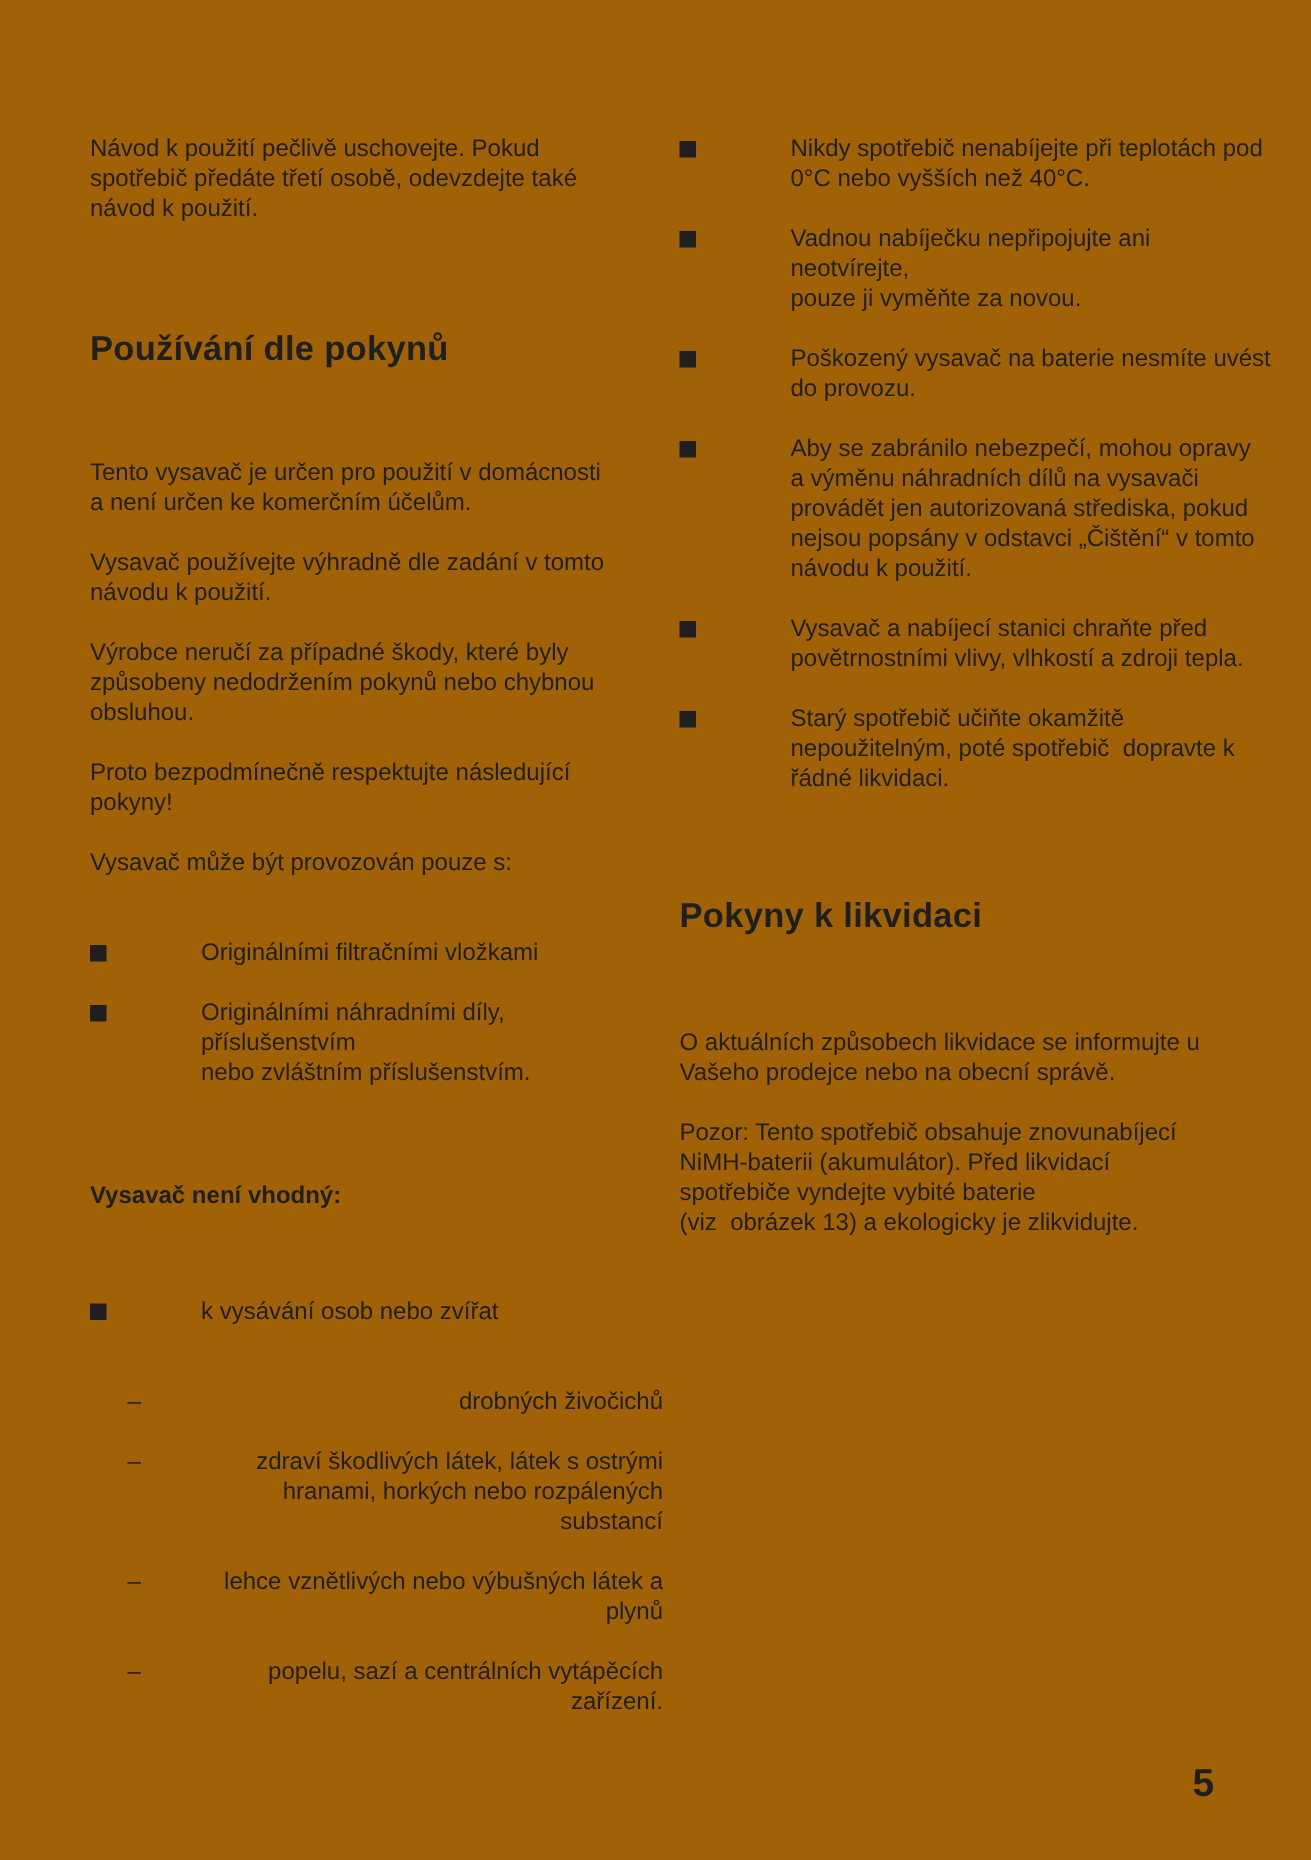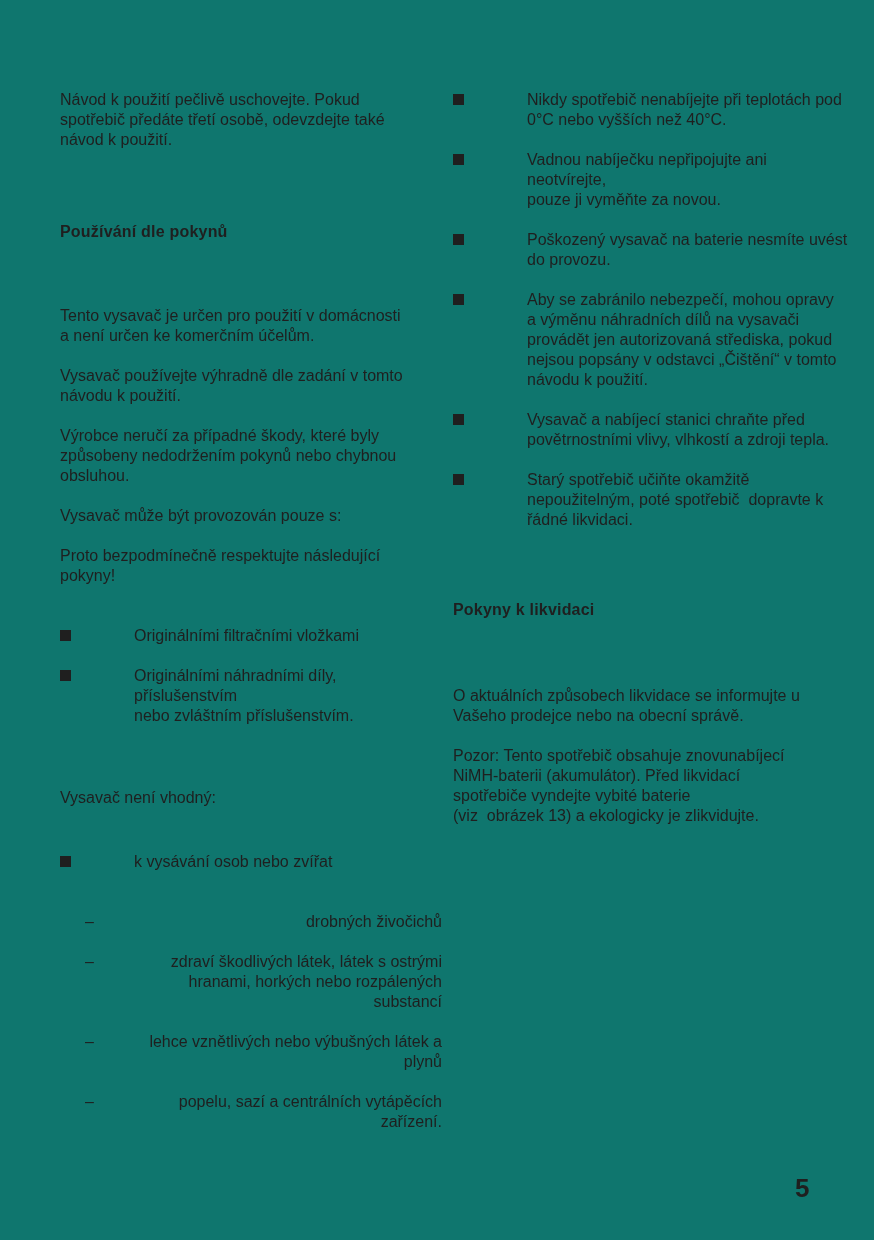--- a/index.html
+++ b/index.html
@@ -1,51 +1,51 @@
 <!DOCTYPE html>
 <html><head>
 <meta charset="utf-8">
 <style>
   * { box-sizing: border-box; }
   html, body { margin: 0; padding: 0; background: #ffffff; }
   .page {
     position: relative;
     width: 874px;
     height: 1240px;
-    background: #0f766e;
+    background: #a16207;
     font-family: "Liberation Sans", sans-serif;
     color: #1f1f1f;
     overflow: hidden;
   }
   .col {
     position: absolute;
     top: 50px;
     font-size: 16px;
     line-height: 20px;
     white-space: pre-line;
   }
   .col-left  { left: 60px;  width: 382px; }
   .col-right { left: 453px; width: 396px; }
 
   p.body { margin: 0; }
 
   h1 {
-    font-size: 16px;
+    font-size: 23px;
     line-height: 28px;
     font-weight: bold;
     letter-spacing: 0.2px;
     white-space: nowrap;
   }
   .h-usage    { margin: 28px 0 20px 0; }
   .h-safety   { margin: 17px 0 17px 0; }
   .h-disposal { margin: 26px 0 22px 0; }
 
   .subhead {
-    margin: 22px 0 4px 0;
-    font-weight: normal;
+    margin: 22px 0 17px 0;
+    font-weight: bold;
   }
 
   .bullet { display: flex; margin: 0; gap: 48px; }
   .bullet .sq {
     flex: 0 0 auto;
     width: 11px;
     height: 11px;
     background: #1f1f1f;
     margin-top: 4px;
   }
@@ -84,23 +84,23 @@
 
     <h1 class="h-usage">Používání dle pokynů</h1>
 
     <p class="body">Tento vysavač je určen pro použití v domácnosti
 a není určen ke komerčním účelům.</p>
     <p class="body">Vysavač používejte výhradně dle zadání v tomto
 návodu k použití.</p>
     <p class="body">Výrobce neručí za případné škody, které byly
 způsobeny nedodržením pokynů nebo chybnou
 obsluhou.</p>
-    <p class="body">Vysavač může být provozován pouze s:</p>
     <p class="body">Proto bezpodmínečně respektujte následující
 pokyny!</p>
+    <p class="body">Vysavač může být provozován pouze s:</p>
 
     <div class="bullet">
       <span class="sq"></span>
       <span class="txt">Originálními filtračními vložkami</span>
     </div>
     <div class="bullet">
       <span class="sq"></span>
       <span class="txt">Originálními náhradními díly, příslušenstvím
 nebo zvláštním příslušenstvím.</span>
     </div>

